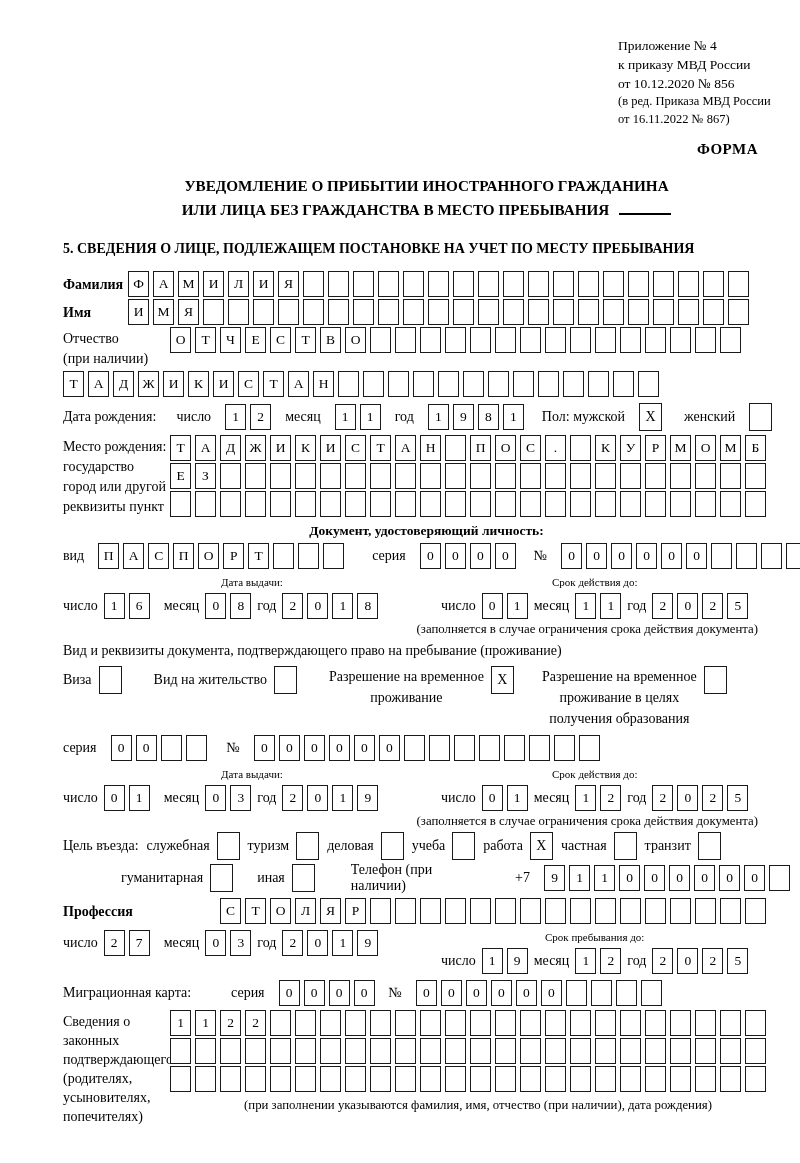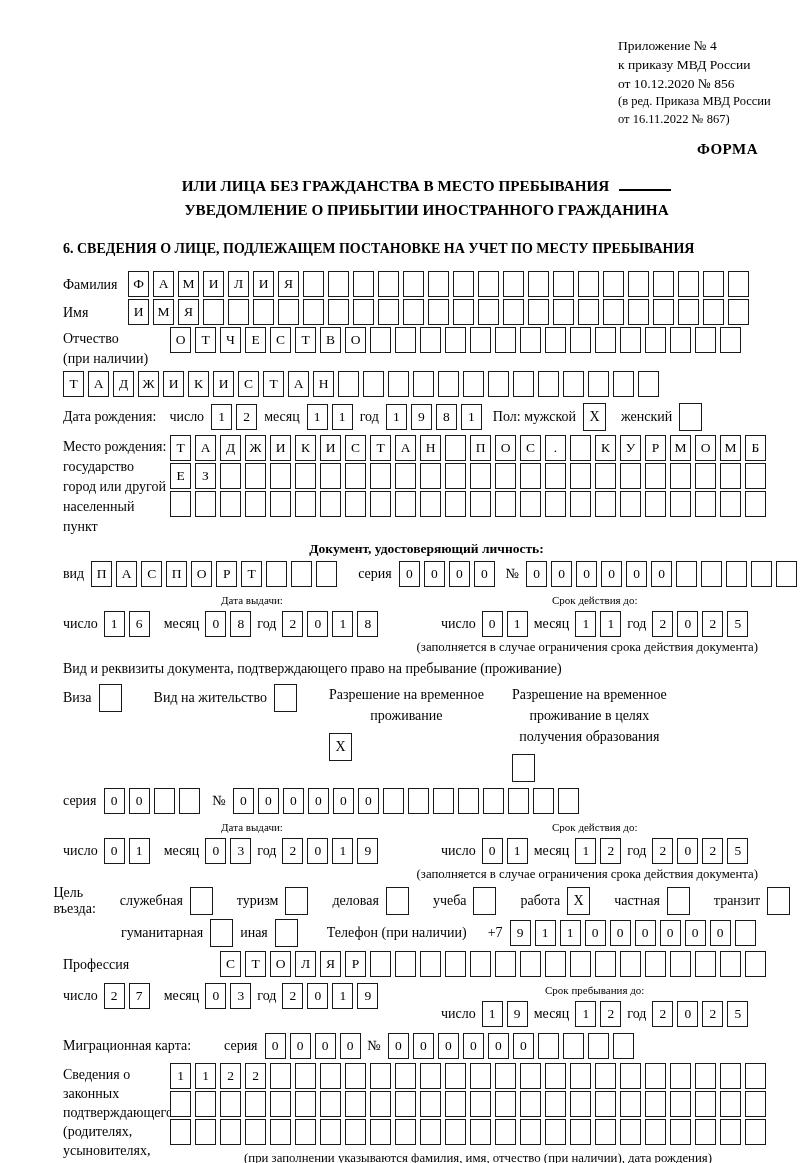--- a/index.html
+++ b/index.html
@@ -10,22 +10,22 @@
     position:relative; margin:0 auto; overflow:hidden;
   }
   .hdr { margin-left:555px; width:230px; font-size:13.5px; line-height:1.42; }
   .hdr .small { font-size:12.5px; }
   .forma { text-align:right; padding-right:32px; font-weight:bold; font-size:15px; margin-top:12px; letter-spacing:0.5px; }
   .title { text-align:center; font-weight:bold; font-size:15.2px; line-height:1.6; margin-top:16px; }
   .blank { display:inline-block; width:52px; border-bottom:2px solid #000; height:13px; margin-left:10px; }
   .sec1 { font-weight:bold; font-size:14px; margin-top:18px; margin-bottom:14px; }
 
   .frow { display:flex; align-items:flex-start; margin-bottom:2px; }
-  .inline { align-items:center; gap:7px; }
-  .lbl { flex:none; padding-top:4px; line-height:20px; }
+  .inline { align-items:center; gap:14px; }
+  .lbl { flex:none; padding-top:4px; line-height:20px;font-weight:bold; }
   .lbl2 { flex:none; line-height:20px; padding-top:2px; }
   .w65 { width:65px; } .w90 { width:90px; } .w107 { width:107px; } .w54 { width:54px; } .w157 { width:157px; }
   .cells { display:flex; gap:4px; flex:none; }
   .cell, .cbox {
     flex:none; box-sizing:border-box; width:21px; height:26px;
     border:1.7px solid #1a1a1a; display:inline-flex; align-items:center; justify-content:center;
     font-size:13.5px; background:#fff;
   }
   .cbox { width:23px; height:28px; font-size:14px; }
   .stack > .cells { margin-bottom:2px; }
@@ -33,21 +33,21 @@
   .d2c { display:flex; margin-top:4px; }
   .dcol { display:flex; flex-direction:column; }
   .dcol.left { width:378px; flex:none; }
   .dhead { text-align:center; line-height:18px; font-size:11px; }
   .dval { display:flex; align-items:center; gap:6px; margin-top:2px; }
   .note { font-size:12.8px; line-height:17px; margin-top:2px; margin-bottom:2px; }
   .note.right { text-align:right; padding-right:32px; }
   .intro { line-height:22px; }
   .permits { display:flex; align-items:flex-start; gap:18px; margin-top:4px; margin-bottom:6px; }
   .opt { display:inline-flex; align-items:center; gap:7px; }
-  .opt.top { align-items:flex-start;flex-direction:column; }
+  .opt.top { align-items:flex-start; }
   .optml { text-align:center; line-height:21px; }
   .indent58 { margin-left:58px; }
   .mt4 { margin-top:4px; } .mt6 { margin-top:6px; }
   .reps-note { font-size:12.8px; text-align:center; margin-top:6px; padding-left:20px; }
 </style>
 </head>
 <body>
 
 <div class="page">
 
@@ -55,27 +55,27 @@
     <div>Приложение № 4</div>
     <div>к приказу МВД России</div>
     <div>от 10.12.2020 № 856</div>
     <div class="small">(в ред. Приказа МВД России</div>
     <div class="small">от 16.11.2022 № 867)</div>
   </div>
 
   <div class="forma">ФОРМА</div>
 
   <div class="title">
+    <div>УВЕДОМЛЕНИЕ О ПРИБЫТИИ ИНОСТРАННОГО ГРАЖДАНИНА</div>
     <div>
       <span>ИЛИ ЛИЦА БЕЗ ГРАЖДАНСТВА В МЕСТО ПРЕБЫВАНИЯ</span><span class="blank"></span>
     </div>
-    <div>УВЕДОМЛЕНИЕ О ПРИБЫТИИ ИНОСТРАННОГО ГРАЖДАНИНА</div>
-  </div>
-
-  <div class="sec1">6. СВЕДЕНИЯ О ЛИЦЕ, ПОДЛЕЖАЩЕМ ПОСТАНОВКЕ НА УЧЕТ ПО МЕСТУ ПРЕБЫВАНИЯ</div>
+  </div>
+
+  <div class="sec1">5. СВЕДЕНИЯ О ЛИЦЕ, ПОДЛЕЖАЩЕМ ПОСТАНОВКЕ НА УЧЕТ ПО МЕСТУ ПРЕБЫВАНИЯ</div>
 
   <div class="frow">
     <div class="lbl w65">Фамилия</div>
     <div class="cells">
         <span class="cell">Ф</span>
         <span class="cell">А</span>
         <span class="cell">М</span>
         <span class="cell">И</span>
         <span class="cell">Л</span>
         <span class="cell">И</span>
@@ -216,21 +216,21 @@
     <span class="cbox">X</span>
     <span style="margin-left:8px;">женский</span>
     <span class="cbox"></span>
   </div>
 
   <div class="frow mt4">
     <div class="lbl2 w107">
       <div>Место рождения:</div>
       <div>государство</div>
       <div>город или другой</div>
-      <div>населенный пункт</div>
+      <div>реквизиты пункт</div>
     </div>
     <div class="stack">
       <div class="cells">
           <span class="cell">Т</span>
           <span class="cell">А</span>
           <span class="cell">Д</span>
           <span class="cell">Ж</span>
           <span class="cell">И</span>
           <span class="cell">К</span>
           <span class="cell">И</span>
@@ -490,21 +490,21 @@
             <span class="cell">2</span>
             <span class="cell">0</span>
             <span class="cell">2</span>
             <span class="cell">5</span>
           </span>
       </div>
     </div>
   </div>
   <div class="note right">(заполняется в случае ограничения срока действия документа)</div>
 
-  <div class="frow inline" style="gap:24px;justify-content:flex-end;">
+  <div class="frow inline" style="gap:8px;">
     <span>Цель въезда:</span>
     <span class="opt">
       <span>служебная</span>
       <span class="cbox"></span>
     </span>
     <span class="opt">
       <span>туризм</span>
       <span class="cbox"></span>
     </span>
     <span class="opt">
@@ -527,21 +527,21 @@
       <span>транзит</span>
       <span class="cbox"></span>
     </span>
   </div>
 
   <div class="frow inline indent58">
     <span class="opt">
       <span>гуманитарная</span>
       <span class="cbox"></span>
     </span>
-    <span class="opt" style="">
+    <span class="opt" style="margin-left:10px;">
       <span>иная</span>
       <span class="cbox"></span>
     </span>
     <span style="margin-left:22px;">Телефон (при наличии)</span>
     <span style="margin-left:14px;">+7</span>
     <span class="cells">
         <span class="cell">9</span>
         <span class="cell">1</span>
         <span class="cell">1</span>
         <span class="cell">0</span>

